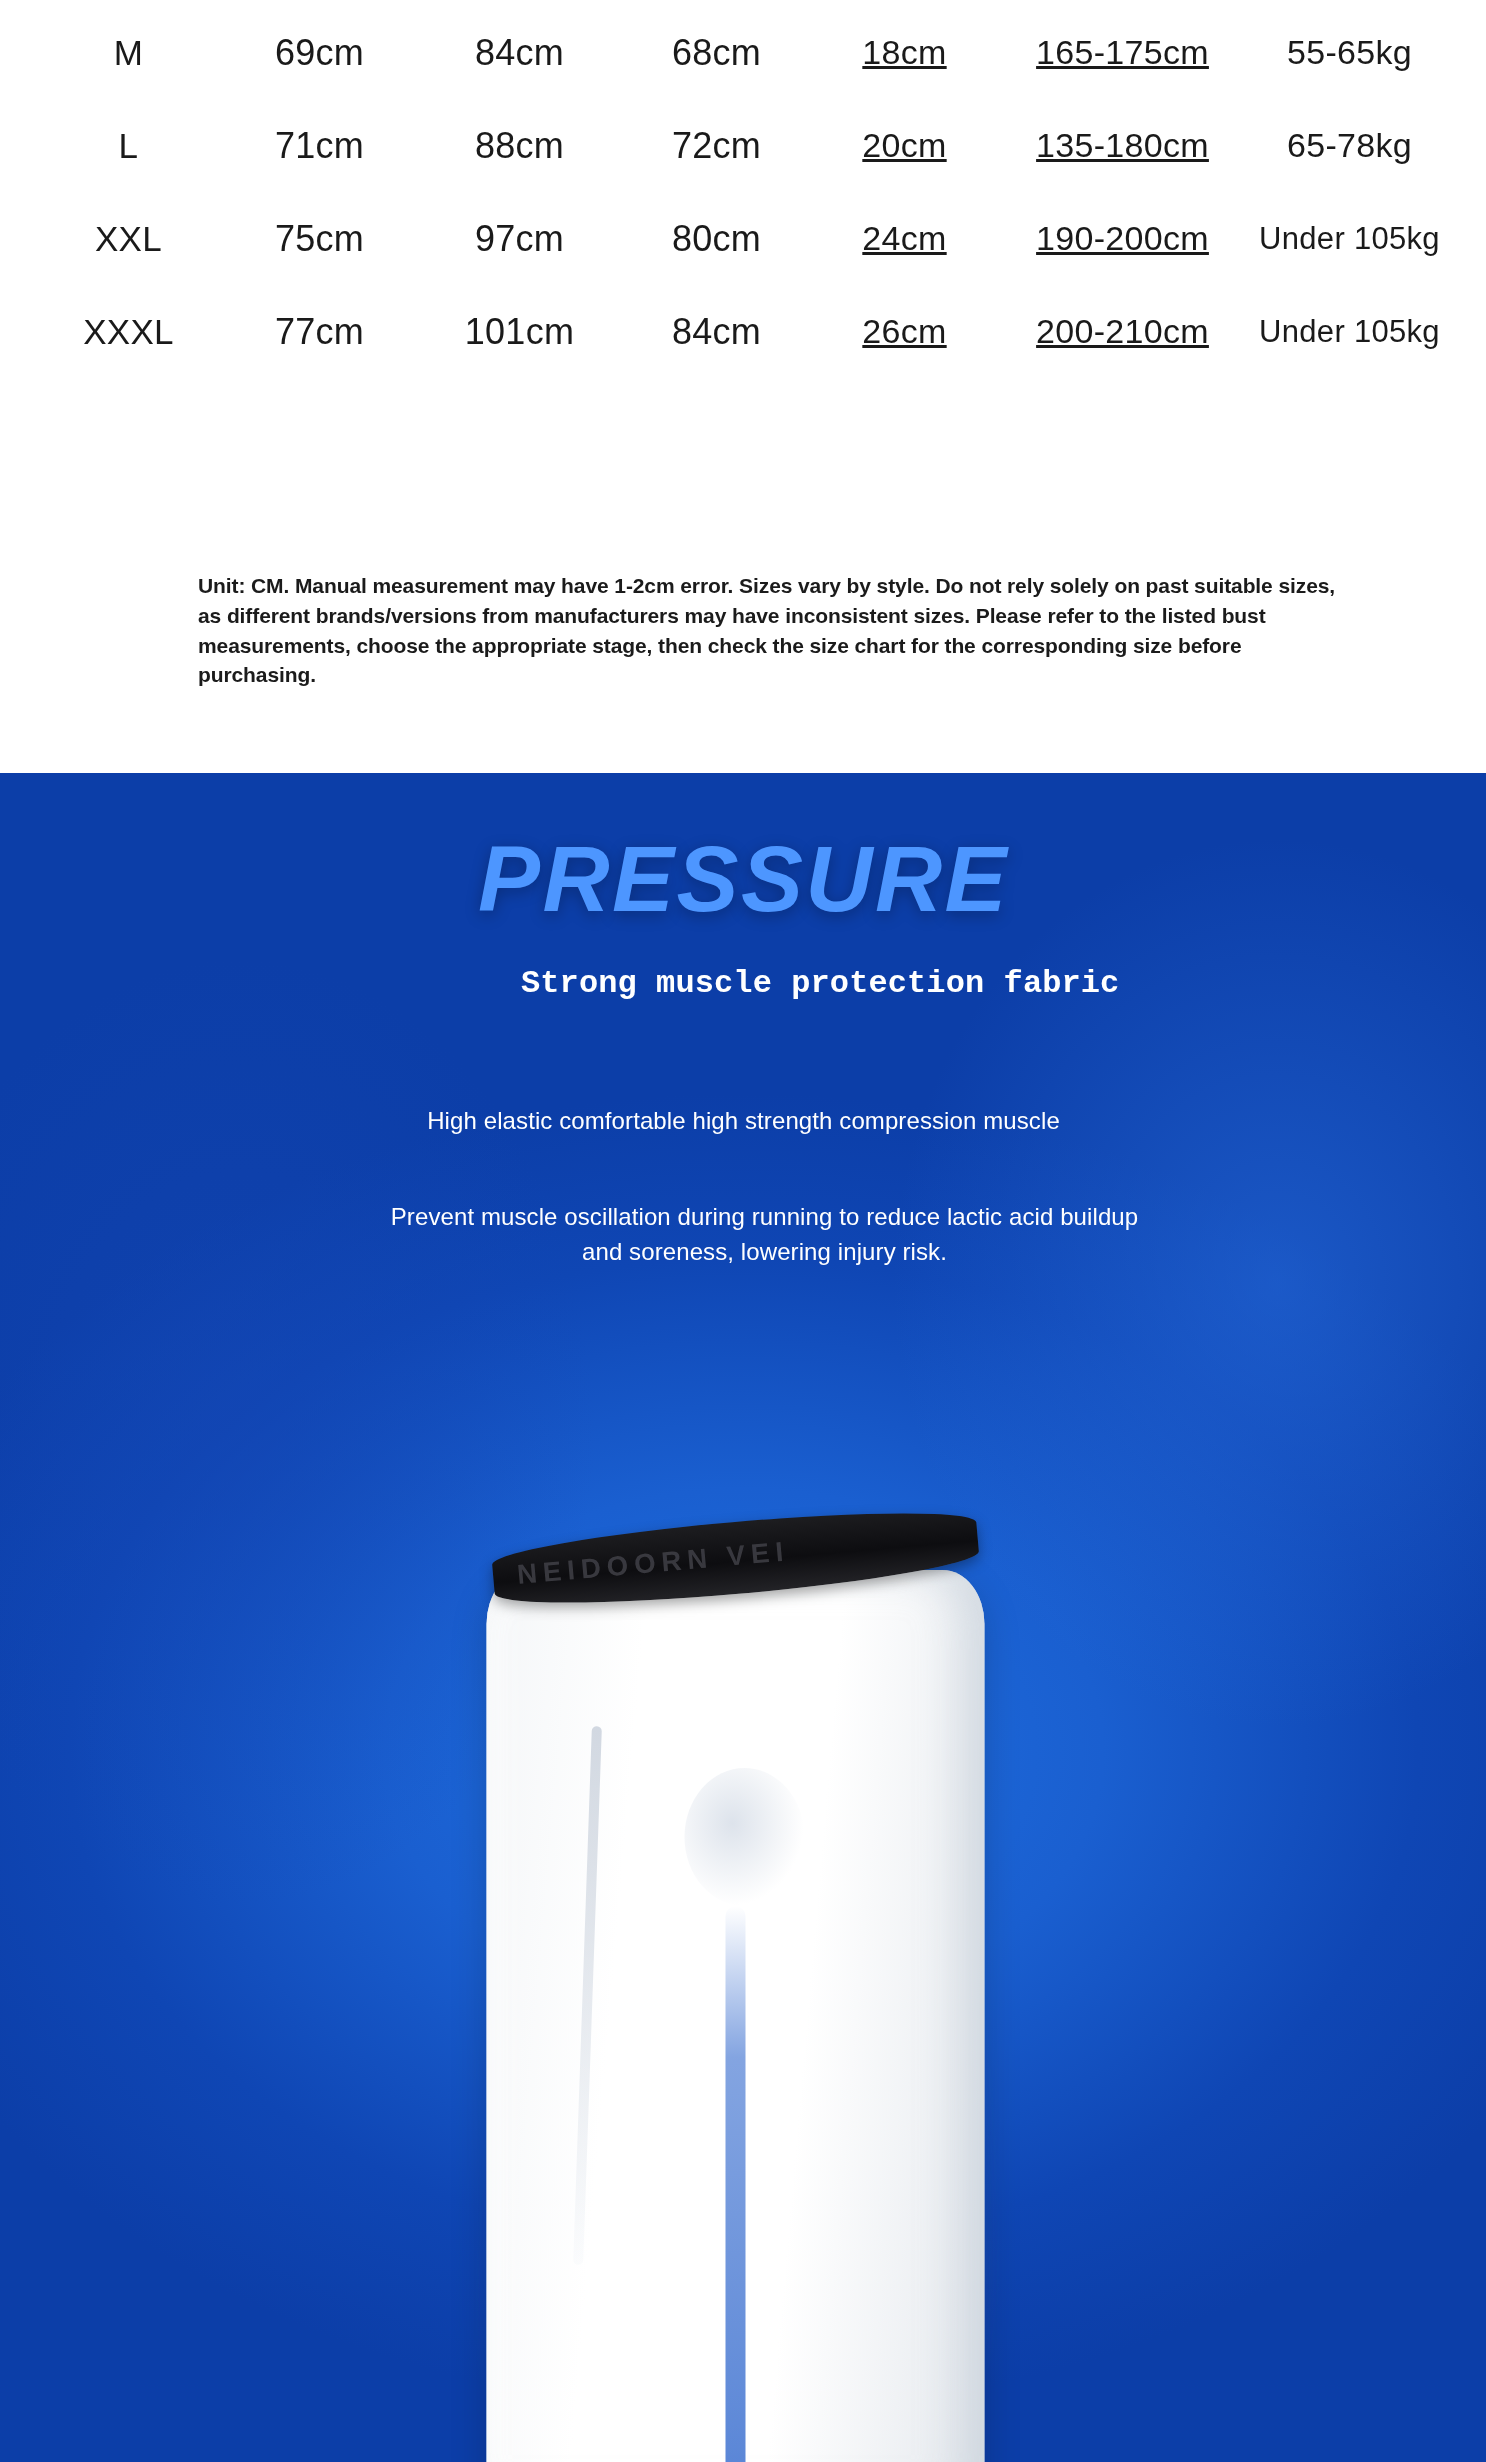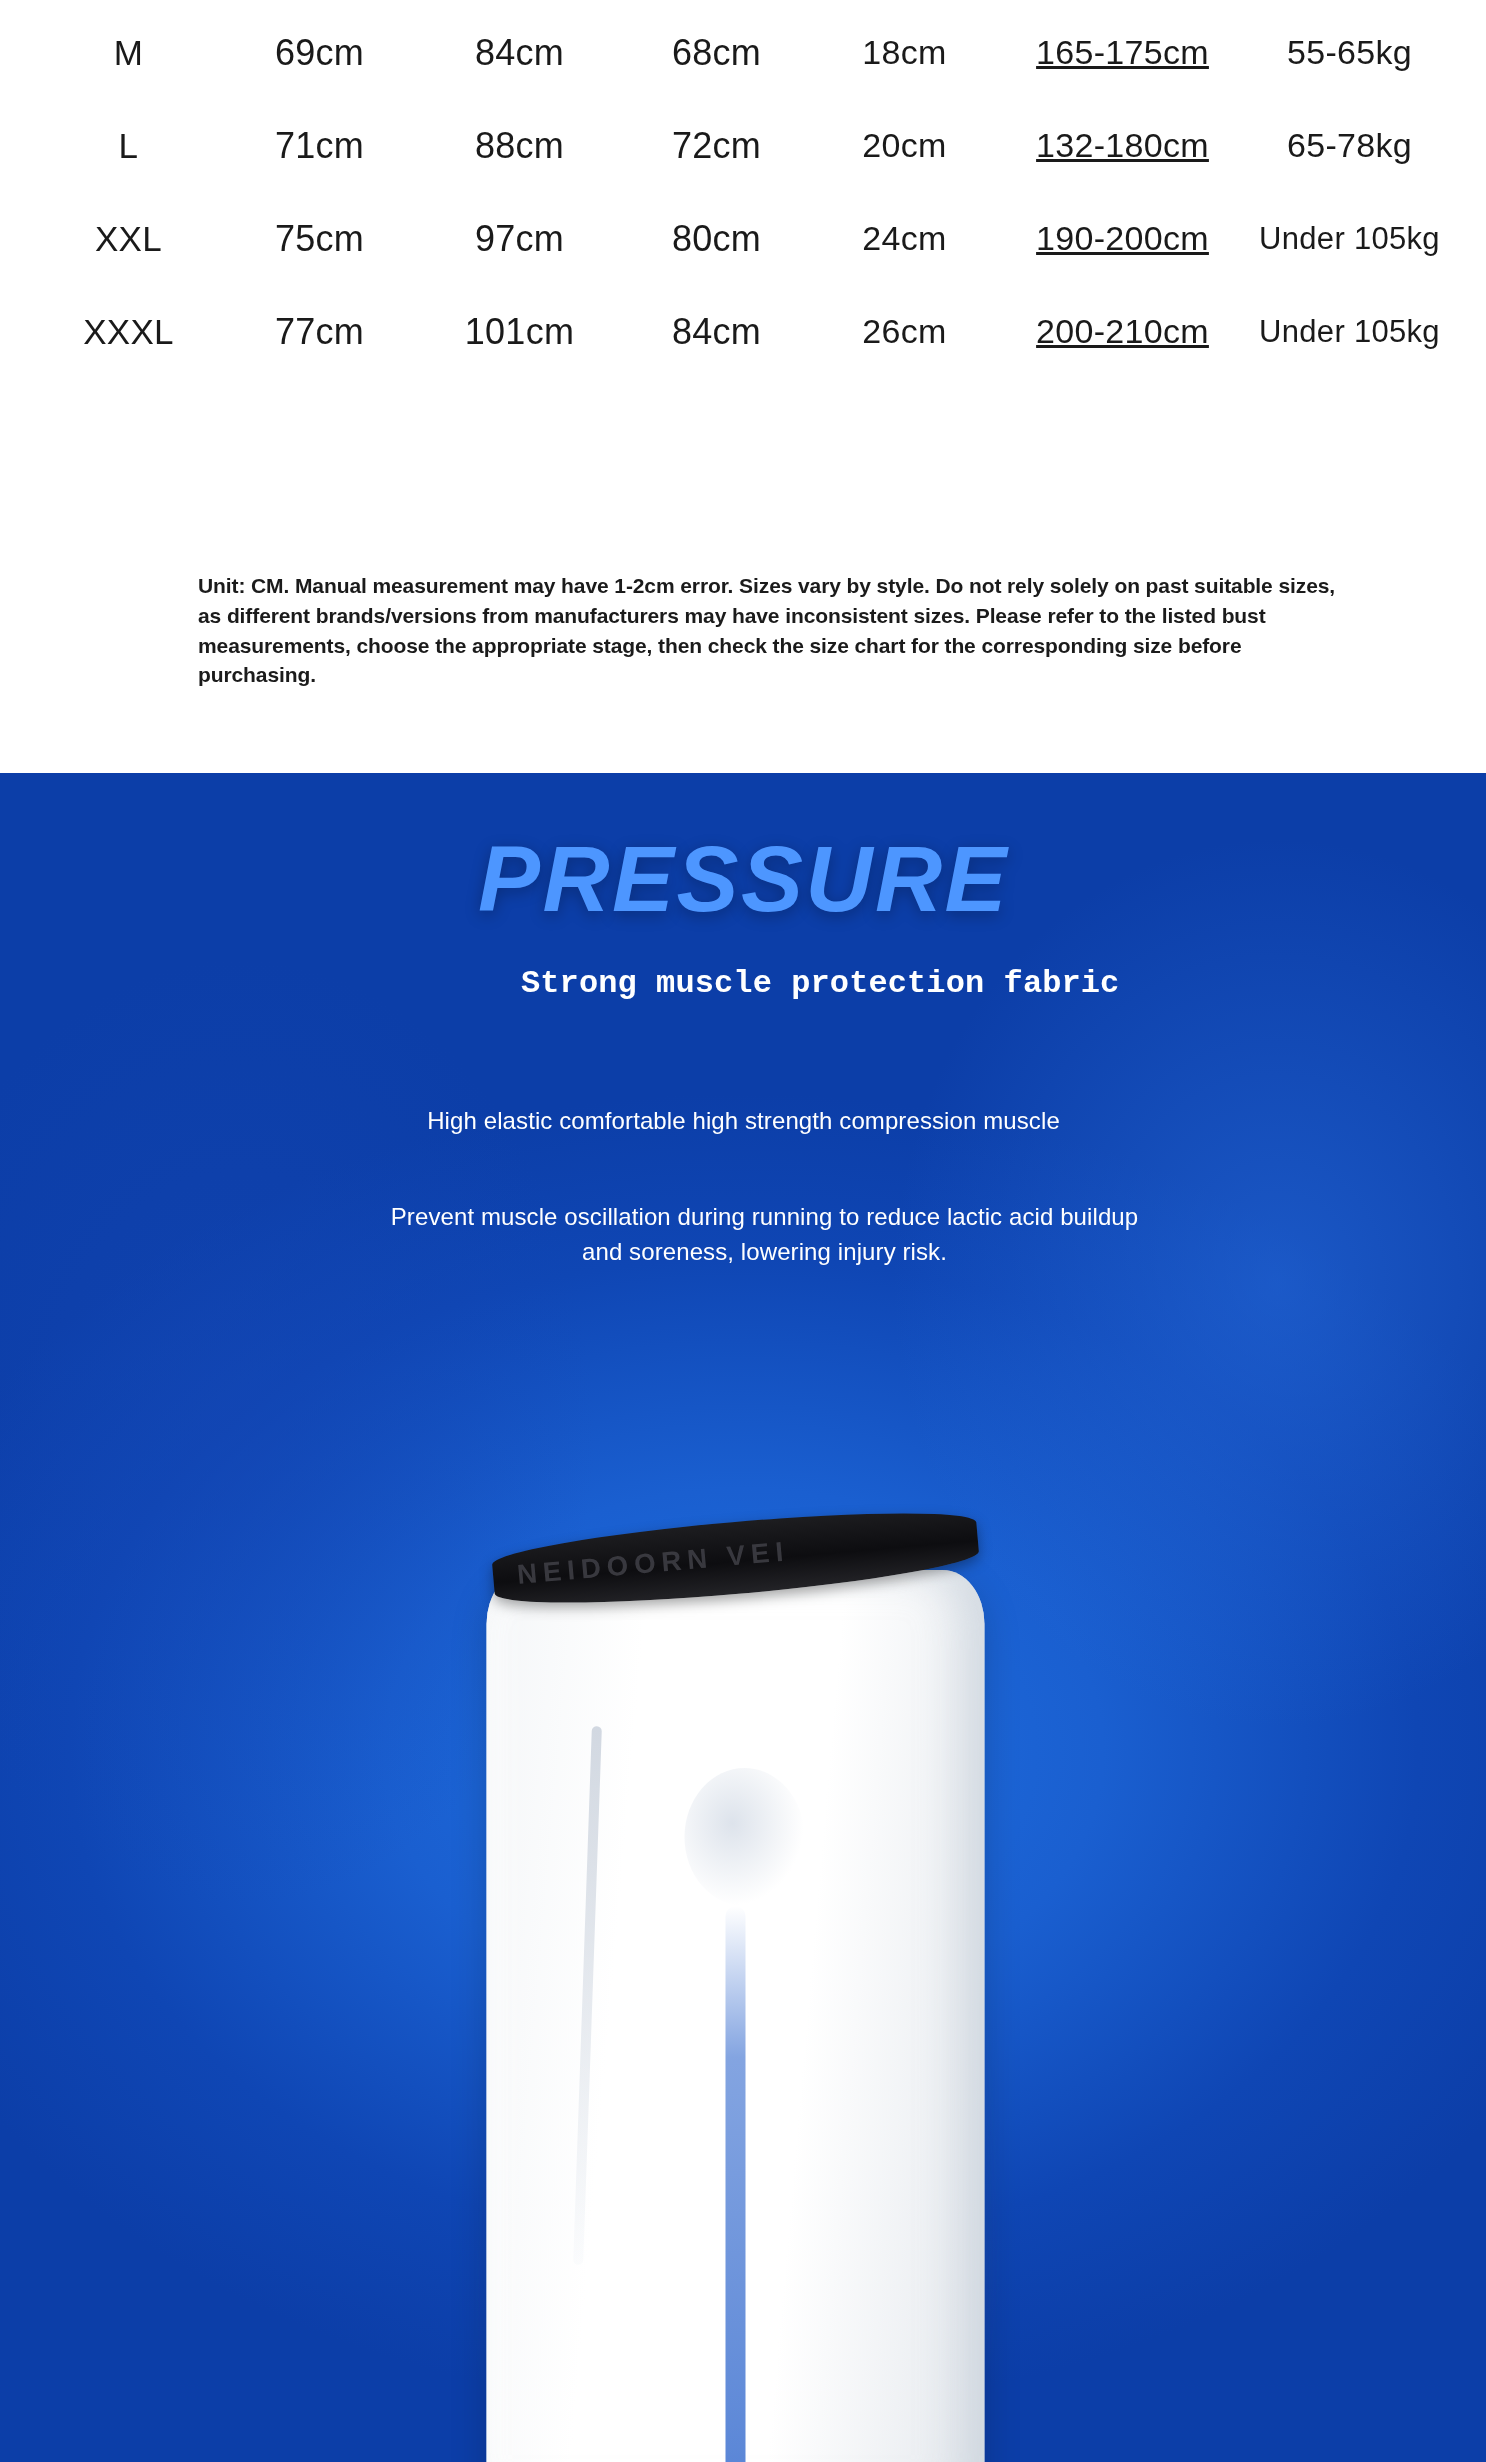--- a/index.html
+++ b/index.html
@@ -41,21 +41,21 @@
     color: #1a1a1a;
     font-size: 36px;
     font-weight: 400;
     height: 91px;
     letter-spacing: 0.3px;
   }
   .size-table td.col-size { width: 180px; font-size: 35px; }
   .size-table td.col-a { width: 198px; }
   .size-table td.col-b { width: 198px; }
   .size-table td.col-c { width: 192px; }
-  .size-table td.col-d { width: 180px; font-size: 34px; }
+  .size-table td.col-d { width: 180px; font-size: 34px; text-decoration: underline; }
   .size-table td.col-h { width: 252px; font-size: 34px; text-decoration: underline; }
   .size-table td.col-w { width: 198px; font-size: 34px; }
   .size-table td.small { font-size: 31px; }
 
   .note {
     position: absolute;
     left: 198px;
     top: 571px;
     width: 1163px;
     color: #1b1b1b;
@@ -241,21 +241,21 @@
           <td class="col-d">18cm</td>
           <td class="col-h">165-175cm</td>
           <td class="col-w">55-65kg</td>
         </tr>
         <tr>
           <td class="col-size">L</td>
           <td class="col-a">71cm</td>
           <td class="col-b">88cm</td>
           <td class="col-c">72cm</td>
           <td class="col-d">20cm</td>
-          <td class="col-h">132-180cm</td>
+          <td class="col-h">135-180cm</td>
           <td class="col-w">65-78kg</td>
         </tr>
         <tr>
           <td class="col-size">XXL</td>
           <td class="col-a">75cm</td>
           <td class="col-b">97cm</td>
           <td class="col-c">80cm</td>
           <td class="col-d">24cm</td>
           <td class="col-h">190-200cm</td>
           <td class="col-w small">Under 105kg</td>

